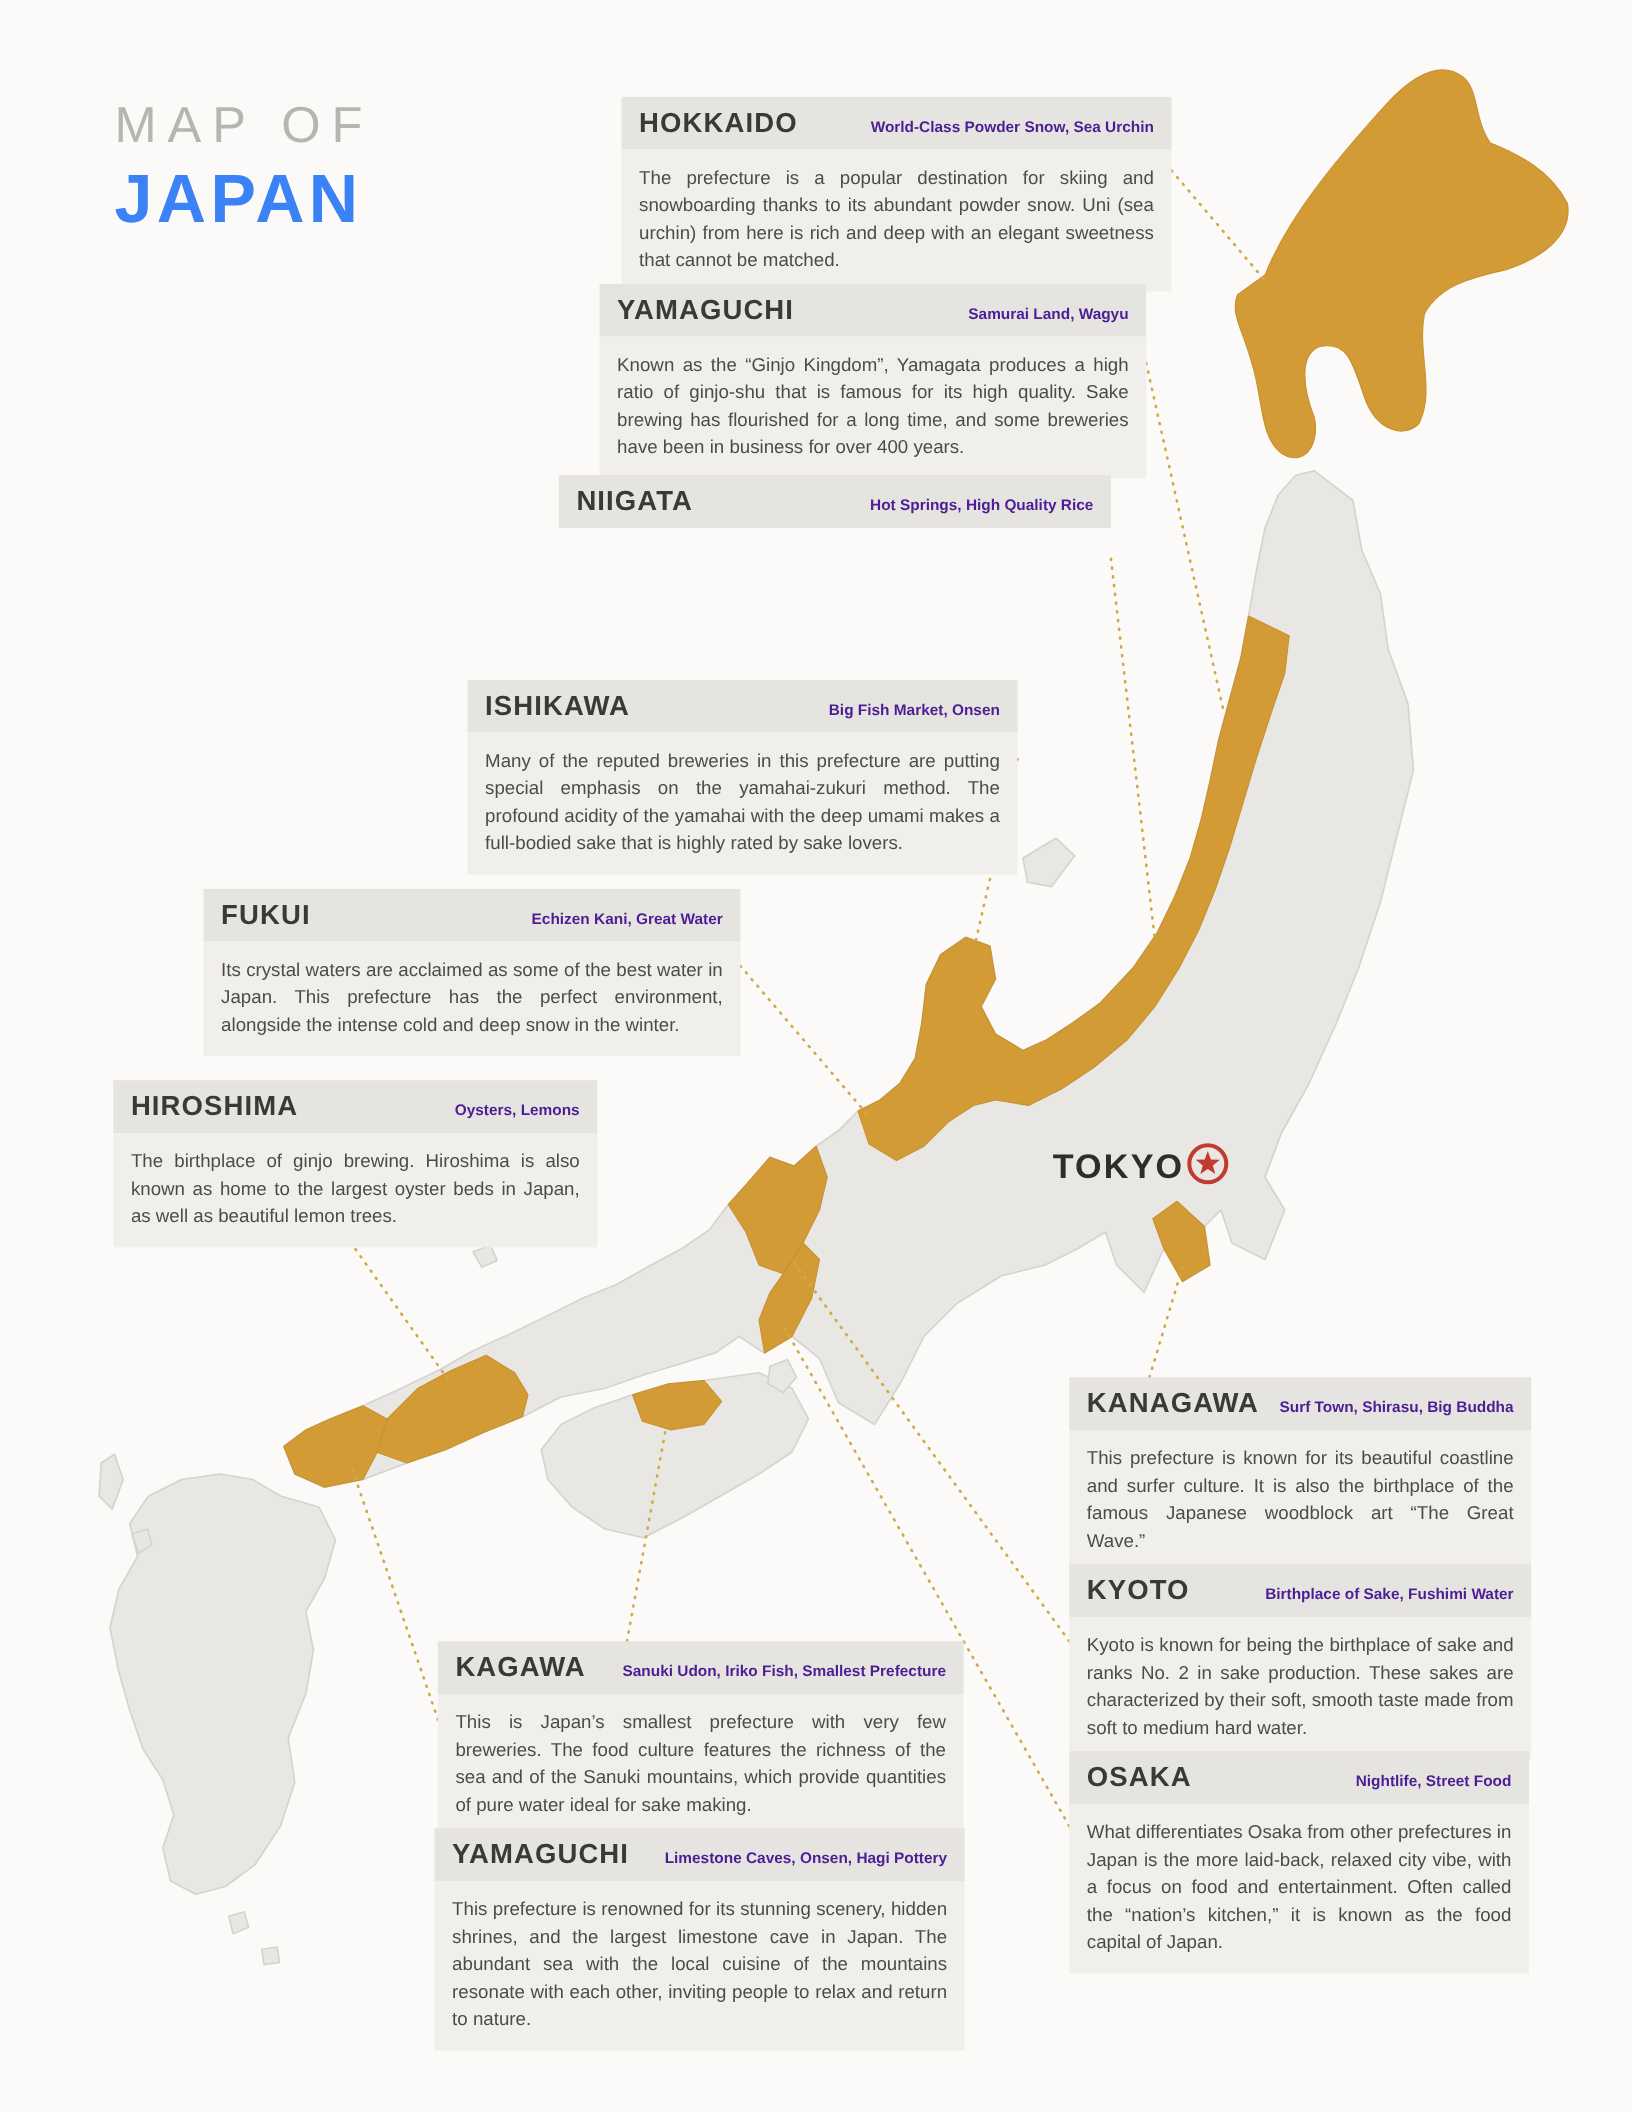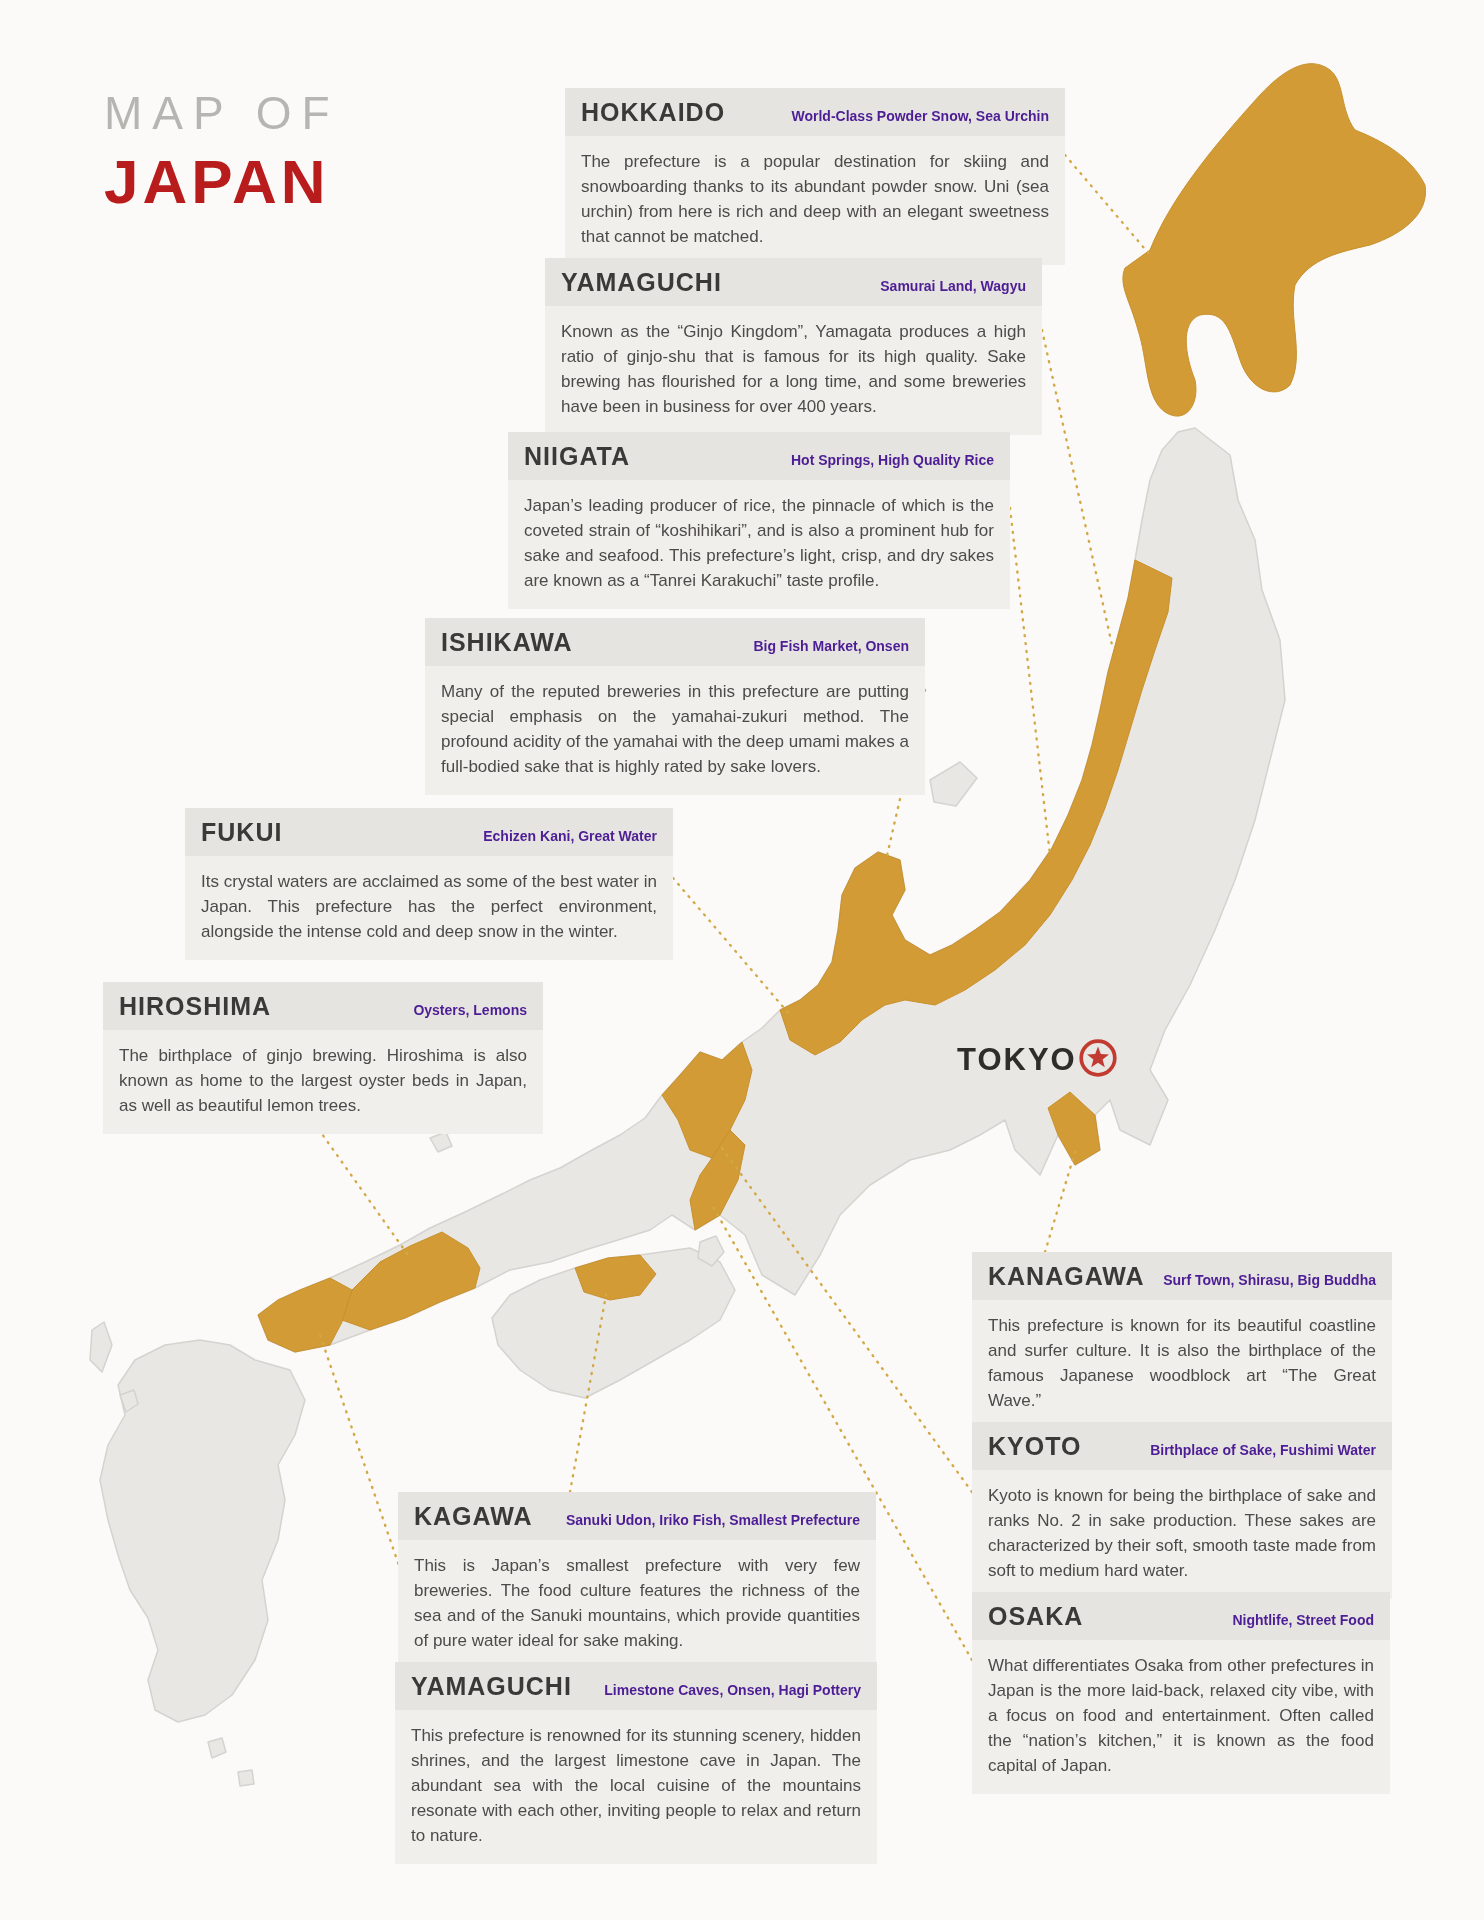--- a/index.html
+++ b/index.html
@@ -11,21 +11,21 @@
     overflow:hidden;
   }
   #map-layer {
     position:absolute; left:0; top:0; width:1484px; height:1920px; z-index:1;
   }
   .page-title { position:absolute; left:104px; top:86px; z-index:2; }
   .page-title .line1 {
     font-size:46px; letter-spacing:10px; color:#B7B5B1; font-weight:400;
   }
   .page-title .line2 {
-    font-size:62px; letter-spacing:4px; color:#b91c1c; font-weight:700; margin-top:6px;
+    font-size:62px; letter-spacing:4px; color:#3b82f6; font-weight:700; margin-top:6px;
   }
   .callout {
     position:absolute; z-index:3;
     box-shadow:0 0 0 0 transparent;
   }
   .callout-header {
     display:flex; justify-content:space-between; align-items:baseline;
     background:#E6E4E0; padding:10px 16px 9px 16px;
   }
   .callout-name {
@@ -201,21 +201,20 @@
     <span class="callout-tagline">Samurai Land, Wagyu</span>
   </div>
   <div class="callout-body">Known as the “Ginjo Kingdom”, Yamagata produces a high ratio of ginjo-shu that is famous for its high quality. Sake brewing has flourished for a long time, and some breweries have been in business for over 400 years.</div>
 </div>
 
 <div class="callout" id="co-2">
   <div class="callout-header">
     <span class="callout-name">NIIGATA</span>
     <span class="callout-tagline">Hot Springs, High Quality Rice</span>
   </div>
-  <div class="callout-body">Japan’s leading producer of rice, the pinnacle of which is the coveted strain of “koshihikari”, and is also a prominent hub for sake and seafood. This prefecture’s light, crisp, and dry sakes are known as a “Tanrei Karakuchi” taste profile.</div>
 </div>
 
 <div class="callout" id="co-3">
   <div class="callout-header">
     <span class="callout-name">ISHIKAWA</span>
     <span class="callout-tagline">Big Fish Market, Onsen</span>
   </div>
   <div class="callout-body">Many of the reputed breweries in this prefecture are putting special emphasis on the yamahai-zukuri method. The profound acidity of the yamahai with the deep umami makes a full-bodied sake that is highly rated by sake lovers.</div>
 </div>
 

